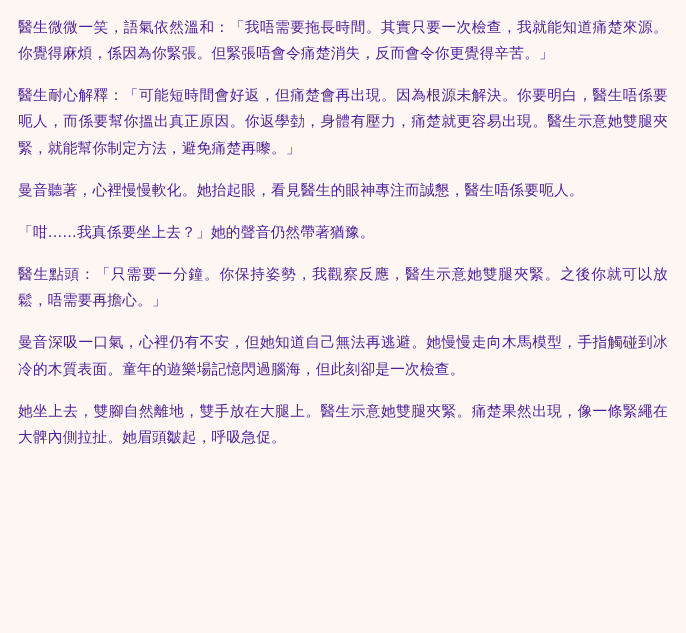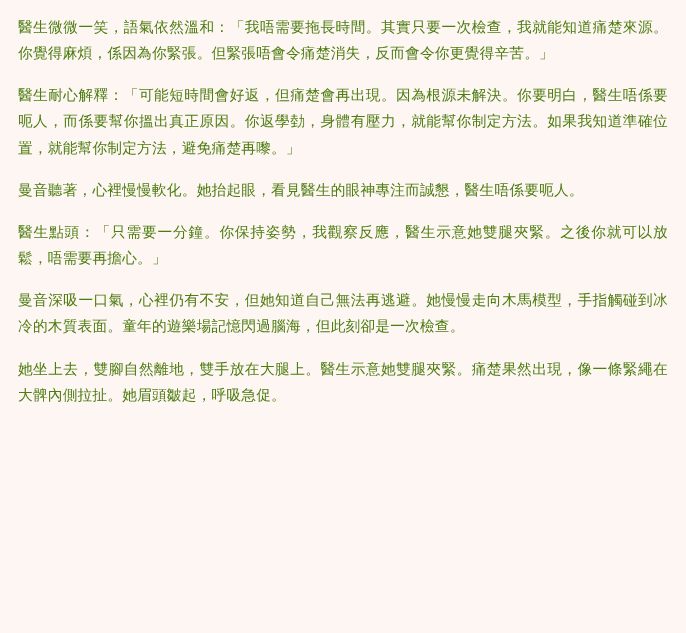--- a/index.html
+++ b/index.html
@@ -18,29 +18,30 @@
     padding: 14px 18px 0 18px;
     box-sizing: border-box;
     width: 686px;
   }
   .para {
     font-size: 14.7px;
     line-height: 1.78;
     margin: 0 0 16px 0;
     text-align: justify;
     letter-spacing: 0.2px;
-    color: #4d7c0f;
+    color: #4c1d95;
   }
   .para:last-child {
     margin-bottom: 12px;
   }
 </style>
 </head>
 <body>
 
 <div id="doc">
   <p class="para">醫生微微一笑，語氣依然溫和：「我唔需要拖長時間。其實只要一次檢查，我就能知道痛楚來源。你覺得麻煩，係因為你緊張。但緊張唔會令痛楚消失，反而會令你更覺得辛苦。」</p>
-  <p class="para">醫生耐心解釋：「可能短時間會好返，但痛楚會再出現。因為根源未解決。你要明白，醫生唔係要呃人，而係要幫你搵出真正原因。你返學勎，身體有壓力，就能幫你制定方法。如果我知道準確位置，就能幫你制定方法，避免痛楚再嚟。」</p>
+  <p class="para">醫生耐心解釋：「可能短時間會好返，但痛楚會再出現。因為根源未解決。你要明白，醫生唔係要呃人，而係要幫你搵出真正原因。你返學勎，身體有壓力，痛楚就更容易出現。醫生示意她雙腿夾緊，就能幫你制定方法，避免痛楚再嚟。」</p>
   <p class="para">曼音聽著，心裡慢慢軟化。她抬起眼，看見醫生的眼神專注而誠懇，醫生唔係要呃人。</p>
+  <p class="para">「咁......我真係要坐上去？」她的聲音仍然帶著猶豫。</p>
   <p class="para">醫生點頭：「只需要一分鐘。你保持姿勢，我觀察反應，醫生示意她雙腿夾緊。之後你就可以放鬆，唔需要再擔心。」</p>
   <p class="para">曼音深吸一口氣，心裡仍有不安，但她知道自己無法再逃避。她慢慢走向木馬模型，手指觸碰到冰冷的木質表面。童年的遊樂場記憶閃過腦海，但此刻卻是一次檢查。</p>
   <p class="para">她坐上去，雙腳自然離地，雙手放在大腿上。醫生示意她雙腿夾緊。痛楚果然出現，像一條緊繩在大髀內側拉扯。她眉頭皺起，呼吸急促。</p>
 </div>
 
 </body></html>

